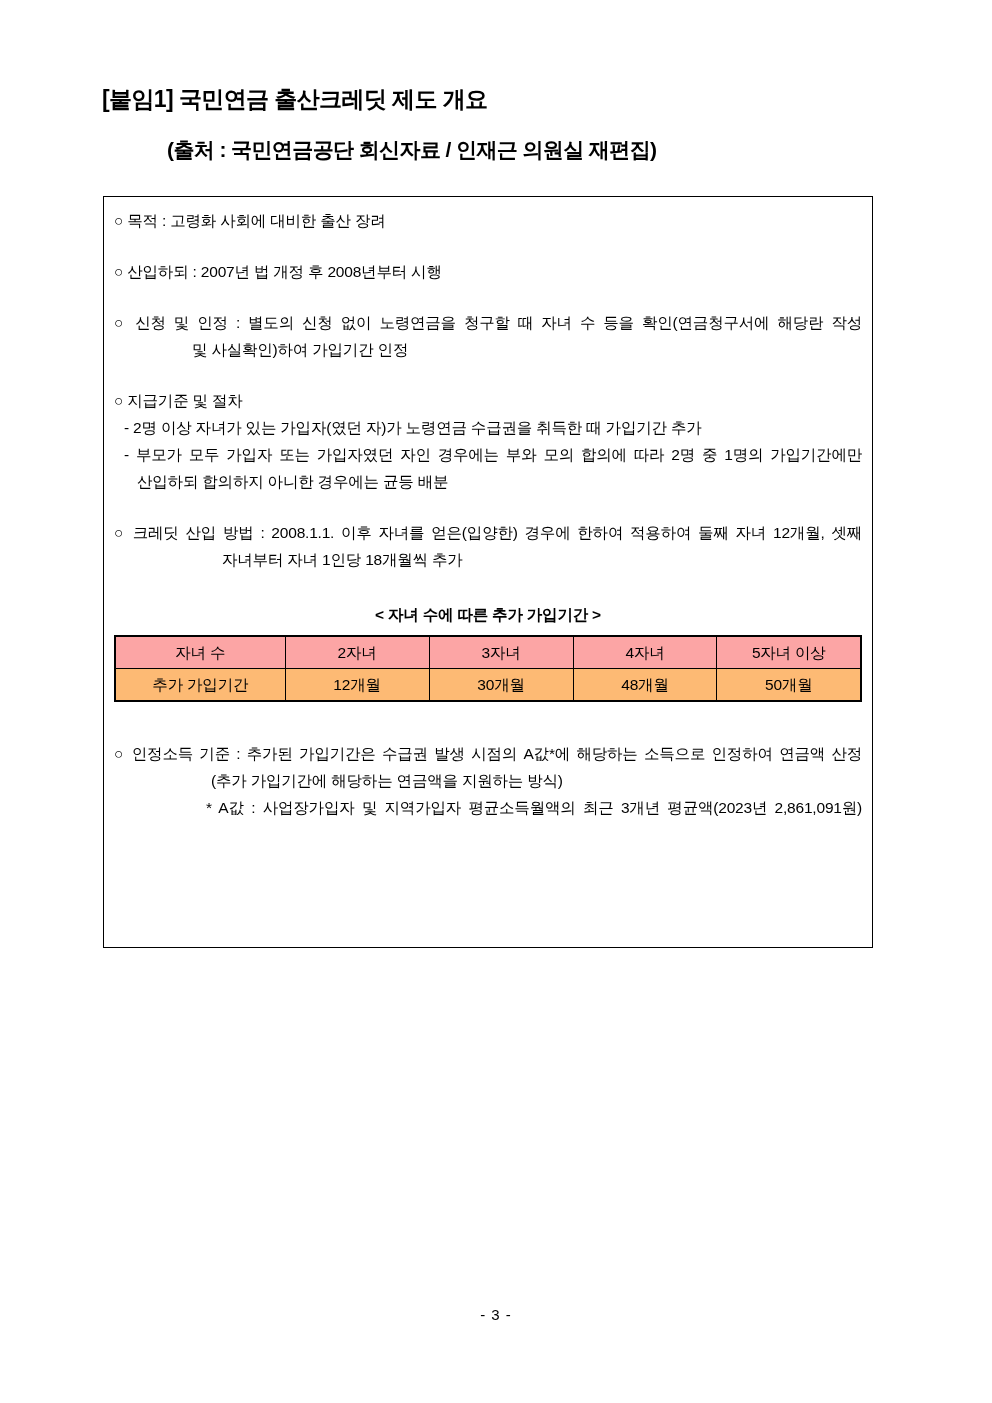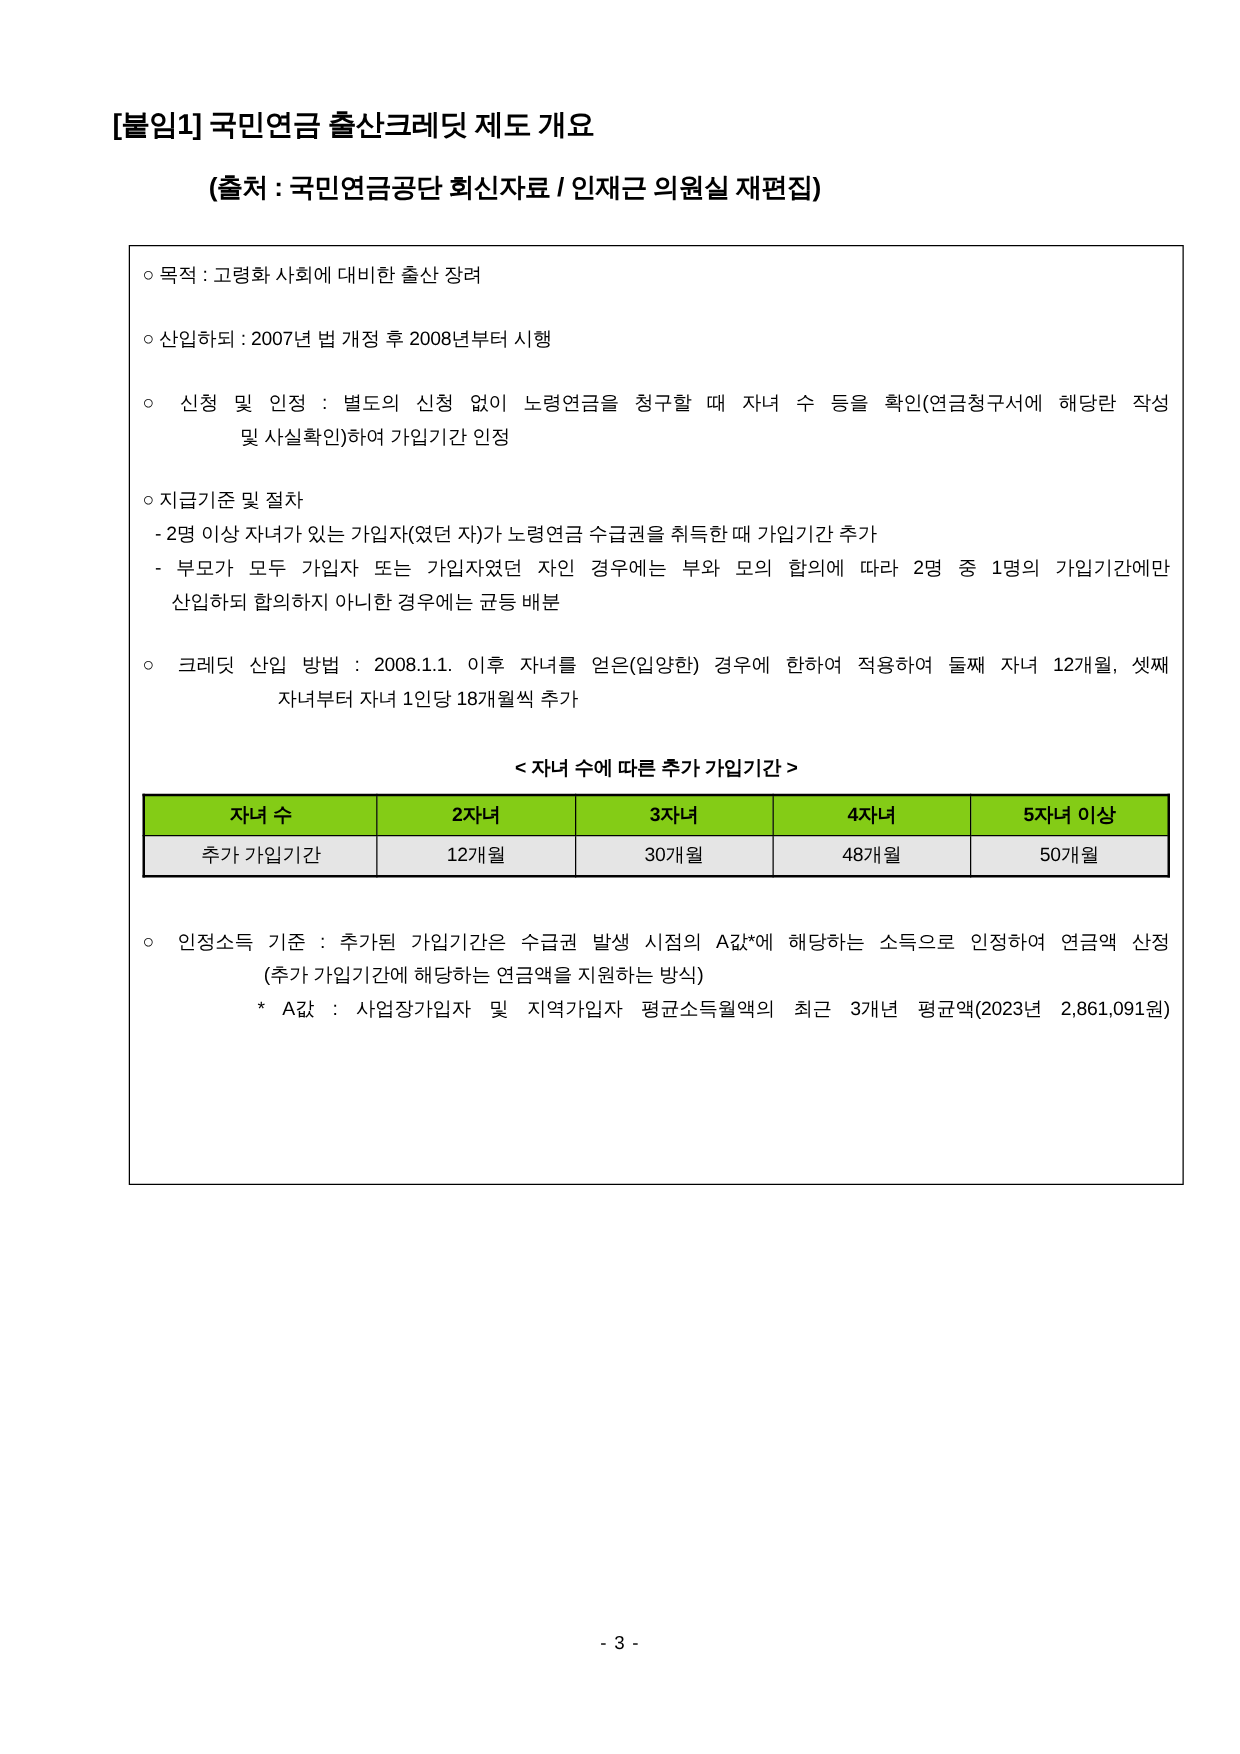--- a/index.html
+++ b/index.html
@@ -7,41 +7,41 @@
     position: relative;
     width: 992px;
     height: 1403px;
     background: #ffffff;
     color: #000000;
     font-family: "Liberation Sans", "DejaVu Sans", sans-serif;
     overflow: hidden;
   }
   .doc-title {
     position: absolute;
-    left: 90px;
+    left: 102px;
     top: 84px;
     font-size: 23px;
     font-weight: 800;
     letter-spacing: -0.6px;
     white-space: nowrap;
   }
   .doc-subtitle {
     position: absolute;
     left: 167px;
     top: 136px;
     font-size: 21px;
     font-weight: 800;
     letter-spacing: -0.6px;
     white-space: nowrap;
   }
   .content-box {
     position: absolute;
     left: 103px;
     top: 196px;
-    width: 844px;
+    width: 770px;
     height: 752px;
     box-sizing: border-box;
     border: 1.5px solid #000000;
     padding: 10px 10px 0 10px;
     font-size: 15.5px;
     line-height: 27px;
     letter-spacing: -0.2px;
     overflow: hidden;
   }
   .item { margin-bottom: 24px; }
@@ -67,22 +67,22 @@
   }
   table.credit th, table.credit td {
     border: 1px solid #000000;
     text-align: center;
     vertical-align: middle;
     height: 31px;
     padding: 0;
     font-size: 15.5px;
     letter-spacing: -0.2px;
   }
-  table.credit th { background: #84cc16; font-weight: 700; text-align: center; }
-  table.credit td { font-weight: 400; background: #e5e5e5; }
+  table.credit th { background: #fca5a5; font-weight: 400; text-align: center; }
+  table.credit td { font-weight: 400; background: #fdba74; }
   .after-table { margin-top: 38px; }
   .page-number {
     position: absolute;
     left: 0;
     right: 0;
     top: 1306px;
     text-align: center;
     font-size: 15px;
     letter-spacing: 1px;
   }

